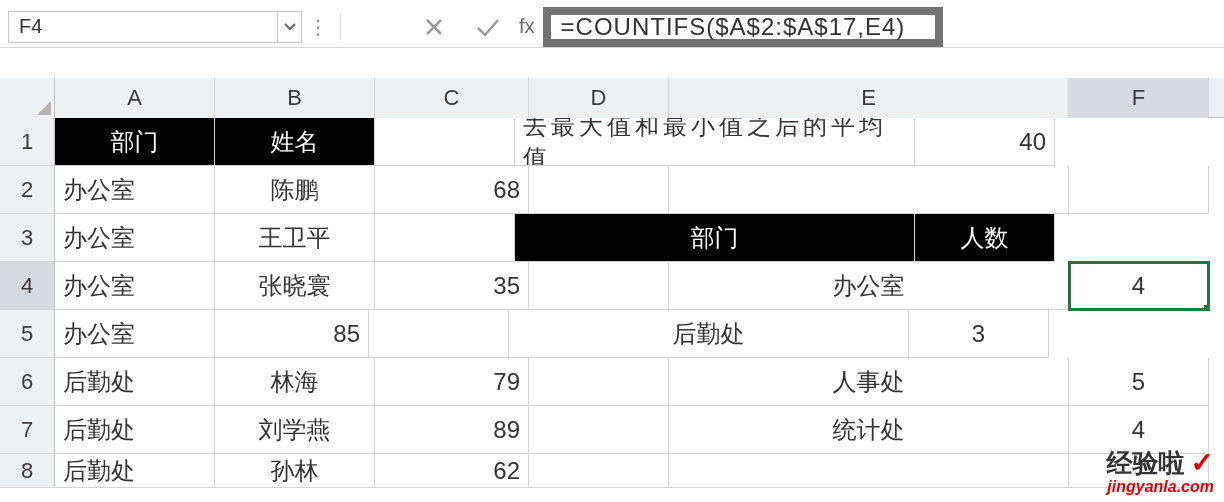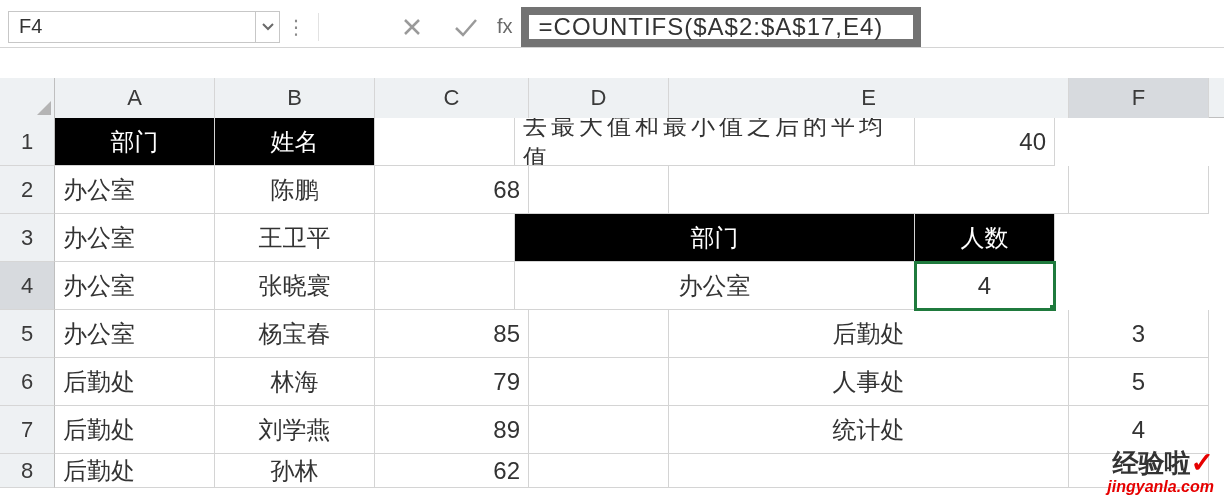--- a/index.html
+++ b/index.html
@@ -23,21 +23,21 @@
     background: #fff;
     padding-top: 6px;
   }
   .name-box-wrap {
     display: flex;
     align-items: center;
     height: 32px;
     margin-left: 8px;
   }
   .name-box {
-    width: 248px;
+    width: 270px;
     height: 32px;
     border: 1px solid #c7c7c7;
     background: #fff;
     display: flex;
     align-items: center;
     padding: 0 10px;
     font-size: 20px;
     color: #333;
   }
   .name-dd {
@@ -166,21 +166,21 @@
   
   .watermark {
     position: absolute;
     right: 10px;
     bottom: 6px;
     text-align: right;
     line-height: 1.1;
   }
   .wm-line1 {
     font-size: 26px; font-weight: bold; color: #333;
-    display: flex; align-items: center; justify-content: flex-end;  margin-top: 30px;
+    display: flex; align-items: center; justify-content: flex-end; gap: 6px; margin-top: 30px;
   }
   .wm-check { color: #e60000; font-size: 28px; font-weight: bold; }
   .wm-line2 {
     font-size: 16px; font-style: italic; color: #e60000; font-weight: bold;
   }
 
   svg { display: block; }
 </style>
 </head>
 <body>
@@ -249,29 +249,29 @@
       <div class="cell wB center left-table">王卫平</div>
       <div class="cell wD"></div>
       <div class="cell wE phead right-table">部门</div>
       <div class="cell wF phead right-table">人数</div>
     </div>
 
     <div class="row">
       <div class="rh active">4</div>
       <div class="cell wA left left-table">办公室</div>
       <div class="cell wB center left-table">张晓寰</div>
+      <div class="cell wC right left-table">35</div>
       <div class="cell wD"></div>
       <div class="cell wE center right-table">办公室</div>
       <div class="cell wF center right-table active-cell">4</div>
     </div>
 
     <div class="row">
       <div class="rh">5</div>
       <div class="cell wA left left-table">办公室</div>
-      <div class="cell wB center left-table">杨宝春</div>
       <div class="cell wC right left-table">85</div>
       <div class="cell wD"></div>
       <div class="cell wE center right-table">后勤处</div>
       <div class="cell wF center right-table">3</div>
     </div>
 
     <div class="row">
       <div class="rh">6</div>
       <div class="cell wA left left-table">后勤处</div>
       <div class="cell wB center left-table">林海</div>

